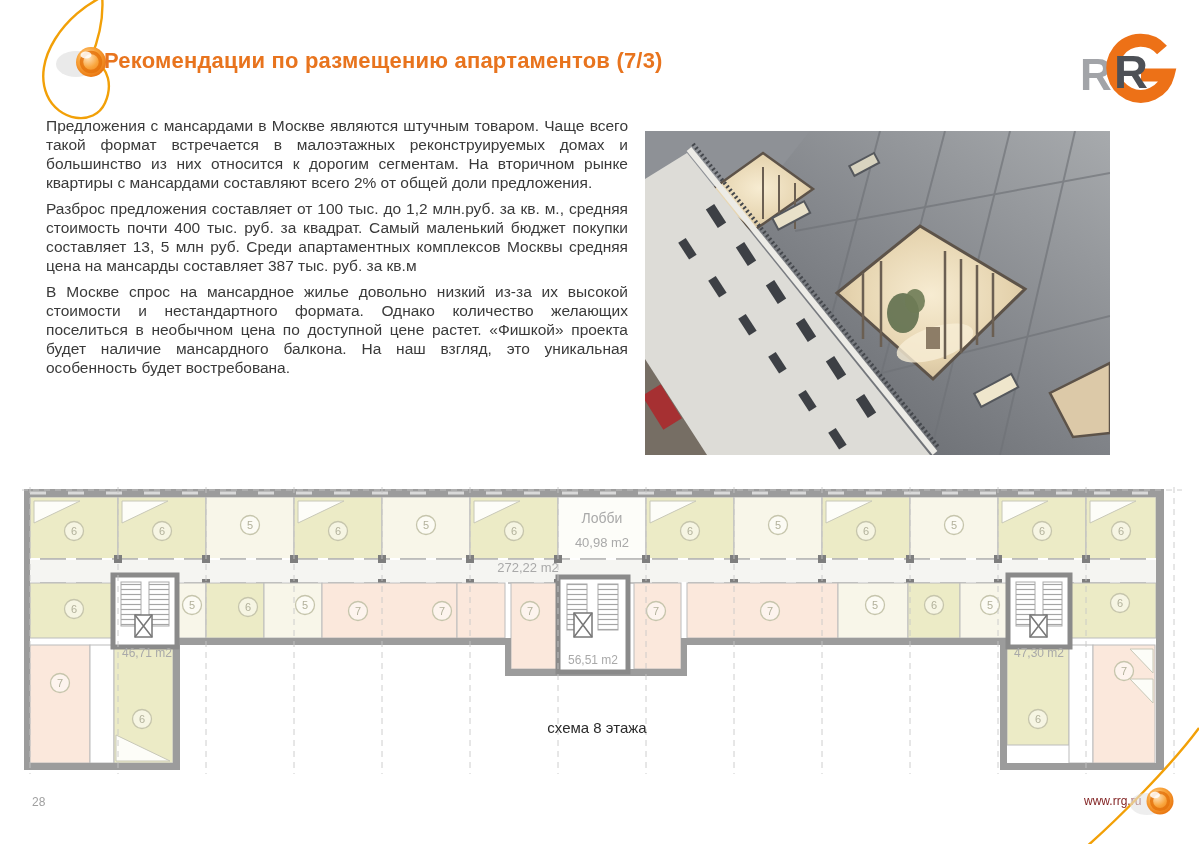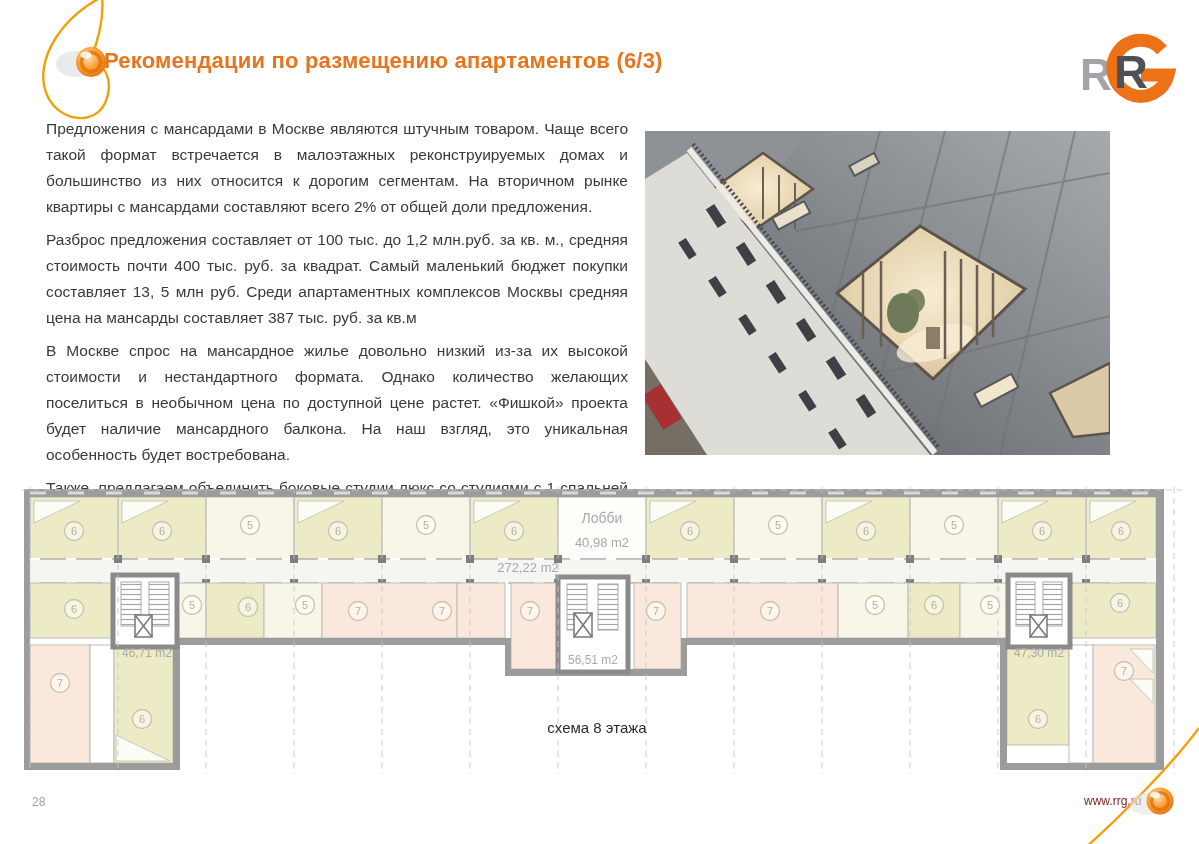--- a/index.html
+++ b/index.html
@@ -13,21 +13,21 @@
     left:104px;top:48px;width:760px;
     font-size:22px;font-weight:bold;color:#E8741E;letter-spacing:0.2px;
   }
   
   #logo{left:1078px;top:28px;width:112px;height:86px;}
   #logo .r-gray{position:absolute;left:2px;top:22px;font-size:44px;font-weight:bold;color:#a2a4a8;}
   #logo .r-dark{position:absolute;left:36px;top:16px;font-size:47px;font-weight:bold;color:#4d5056;z-index:3;}
   #logo svg{position:absolute;left:0;top:0;z-index:2;}
   
   #article{left:46px;top:116px;width:582px;color:#3a3a3a;}
-  #article p{margin:0 0 7px 0;font-size:15.5px;line-height:26px;text-align:justify;}
+  #article p{margin:0 0 7px 0;font-size:15.5px;line-height:19px;text-align:justify;}
   
   #photo{left:645px;top:131px;width:465px;height:324px;}
   
   #plan{left:22px;top:487px;width:1160px;height:290px;}
   
   #page-number{left:32px;top:795px;font-size:12px;color:#a0a0a0;}
   #site-url{left:1084px;top:794px;font-size:12px;color:#7f1d1d;}
   #swirl-tl{left:14px;top:0;}
   #swirl-br{right:0;bottom:0;}
 </style>
@@ -43,35 +43,34 @@
     </radialGradient>
   </defs>
   <path d="M 92,-5 C 50,14 18,60 33,95 C 44,121 80,127 91,103 C 99,85 94,68 81,62" fill="none" stroke="#F2A007" stroke-width="2.4"></path>
   <path d="M 77,58 C 86,36 90,16 88,-5" fill="none" stroke="#F2A007" stroke-width="2.4"></path>
   <ellipse cx="62" cy="64" rx="20" ry="13" fill="#dedede" opacity="0.65"></ellipse>
   <circle cx="77" cy="62" r="15" fill="url(#beadGrad1)"></circle>
   <circle cx="77" cy="62" r="9.5" fill="none" stroke="#e4700a" stroke-width="3.5" opacity="0.8"></circle>
   <ellipse cx="72" cy="55" rx="5.5" ry="3.6" fill="#ffffff" opacity="0.85"></ellipse>
 </svg>
 
-<div id="page-title" class="abs">Рекомендации по размещению апартаментов (6/3)</div>
+<div id="page-title" class="abs">Рекомендации по размещению апартаментов (7/3)</div>
 
 <div id="logo" class="abs">
   <span class="r-gray">R</span>
   <svg width="112" height="86" viewBox="0 0 112 86">
     <path d="M 84,22 A 28,28 0 1 0 90,47 L 63,47" fill="none" stroke="#ED7117" stroke-width="13"></path>
   </svg>
   <span class="r-dark">R</span>
 </div>
 
 <div id="article" class="abs">
   <p>Предложения с мансардами в Москве являются штучным товаром. Чаще всего такой формат встречается в малоэтажных реконструируемых домах и большинство из них относится к дорогим сегментам. На вторичном рынке квартиры с мансардами составляют всего 2% от общей доли предложения.</p>
   <p>Разброс предложения составляет от 100 тыс. до 1,2 млн.руб. за кв. м., средняя стоимость почти 400 тыс. руб. за квадрат. Самый маленький бюджет покупки составляет 13, 5 млн руб. Среди апартаментных комплексов  Москвы средняя цена на мансарды составляет 387 тыс. руб. за кв.м</p>
   <p>В Москве спрос на мансардное жилье довольно низкий из-за их высокой стоимости и нестандартного формата. Однако количество желающих поселиться в необычном цена по доступной цене растет. «Фишкой» проекта будет наличие мансардного балкона. На наш взгляд, это уникальная особенность будет востребована.</p>
-  <p>Также, предлагаем объединить боковые студии люкс со студиями с 1 спальней и выставить в продажу вместо них 2 пентхауса.</p>
 </div>
 
 <svg id="photo" class="abs" width="465" height="324" viewBox="0 0 465 324">
   <defs>
     <linearGradient id="roofGrad" x1="0" y1="1" x2="1" y2="0">
       <stop offset="0%" stop-color="#585b60"></stop>
       <stop offset="55%" stop-color="#83868b"></stop>
       <stop offset="100%" stop-color="#a7aaad"></stop>
     </linearGradient>
     <radialGradient id="warmGrad" cx="50%" cy="45%" r="70%">

